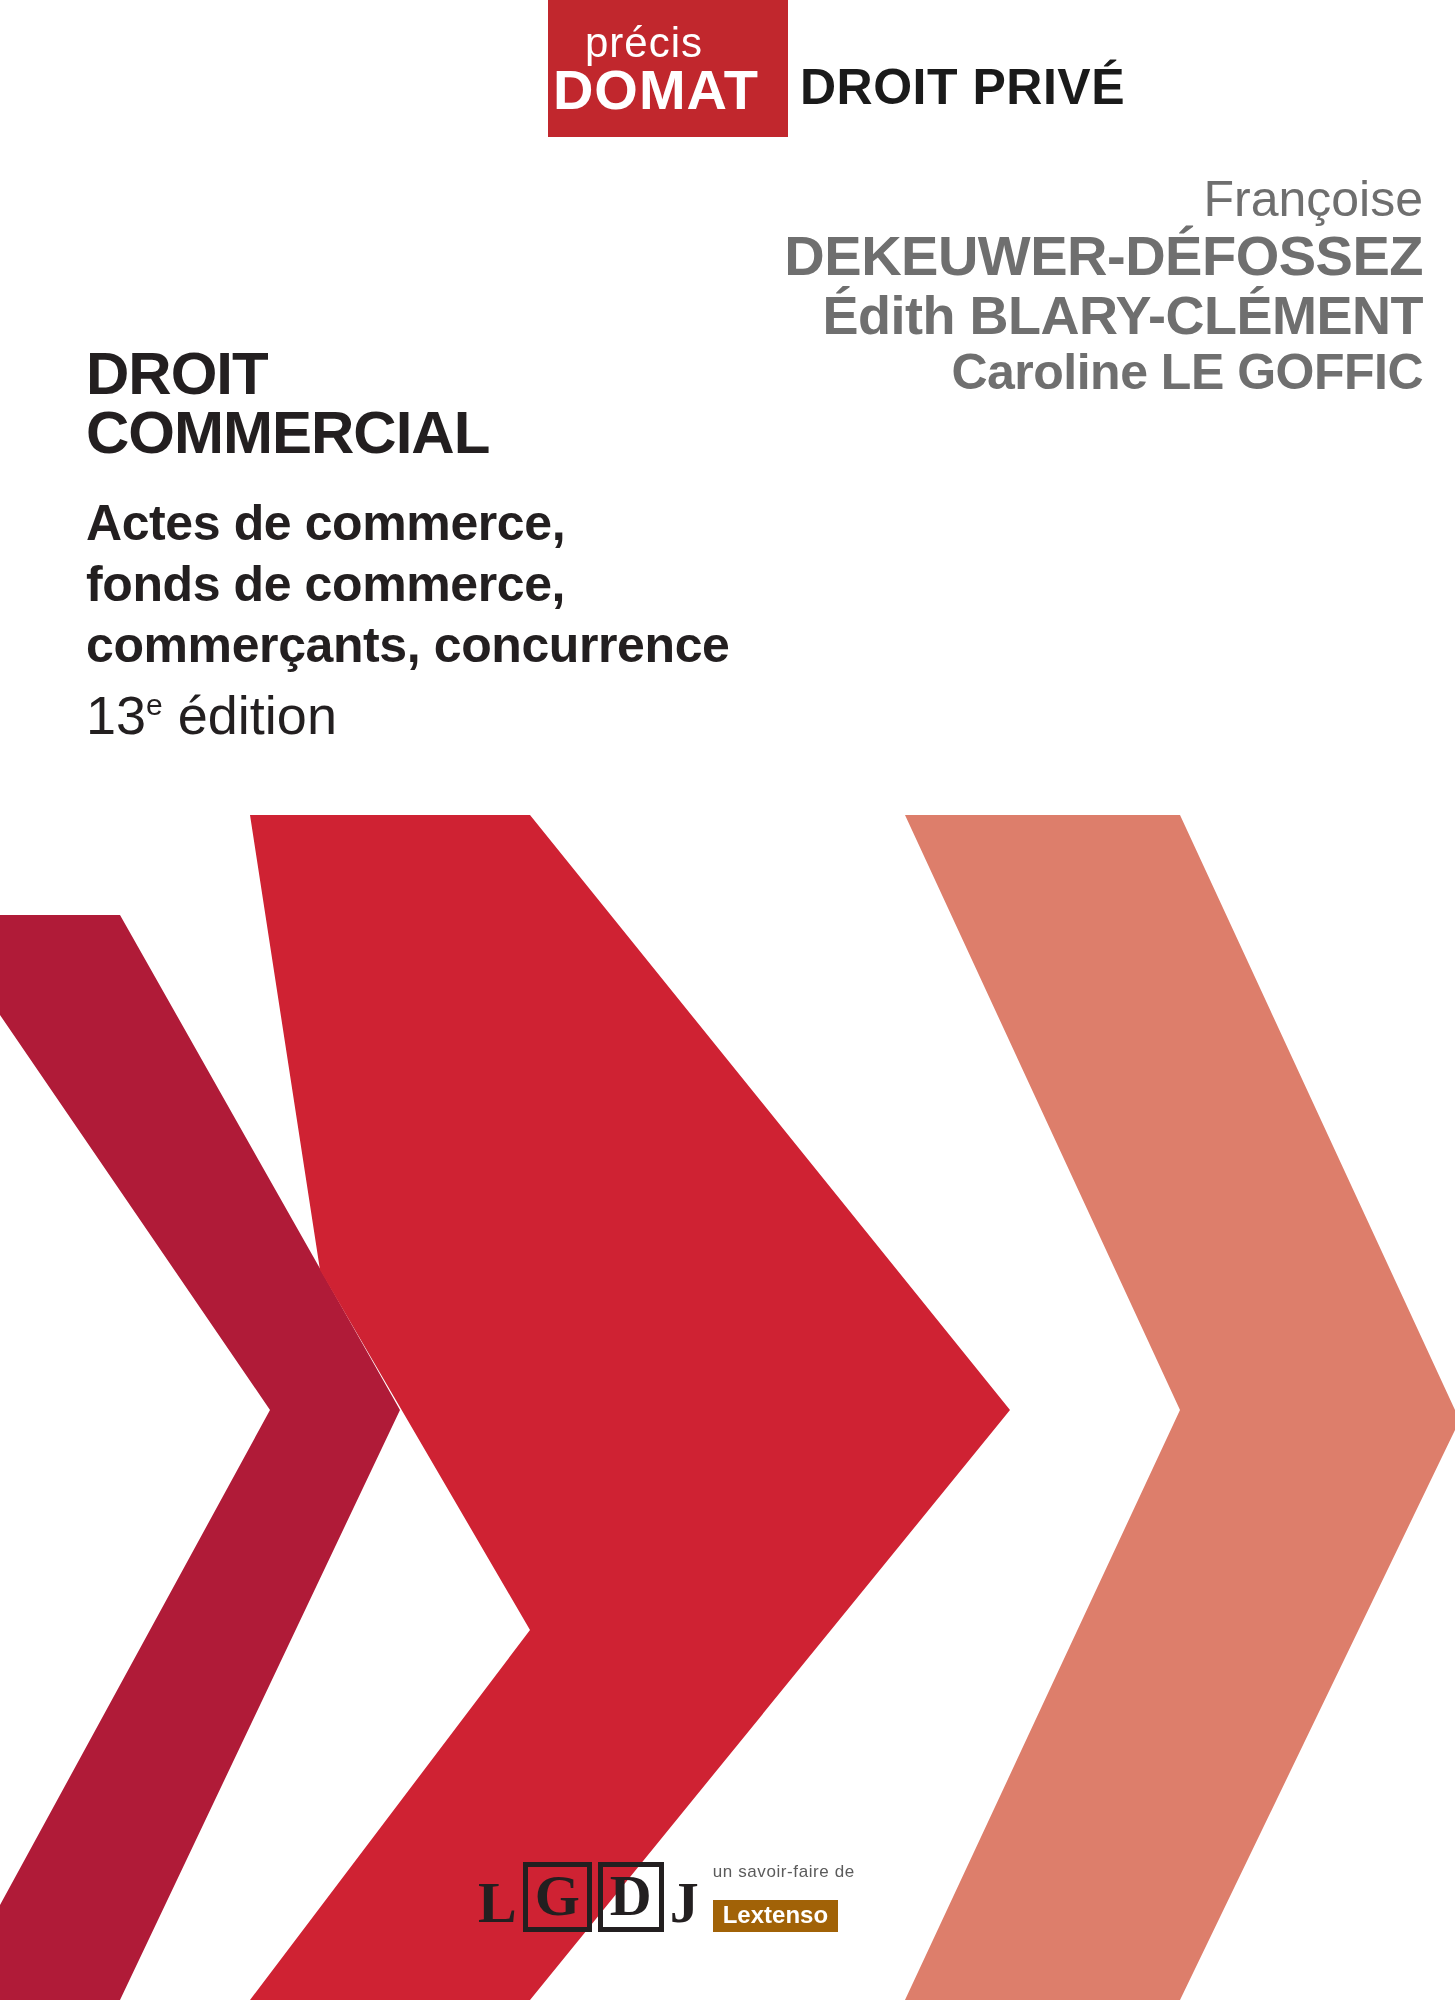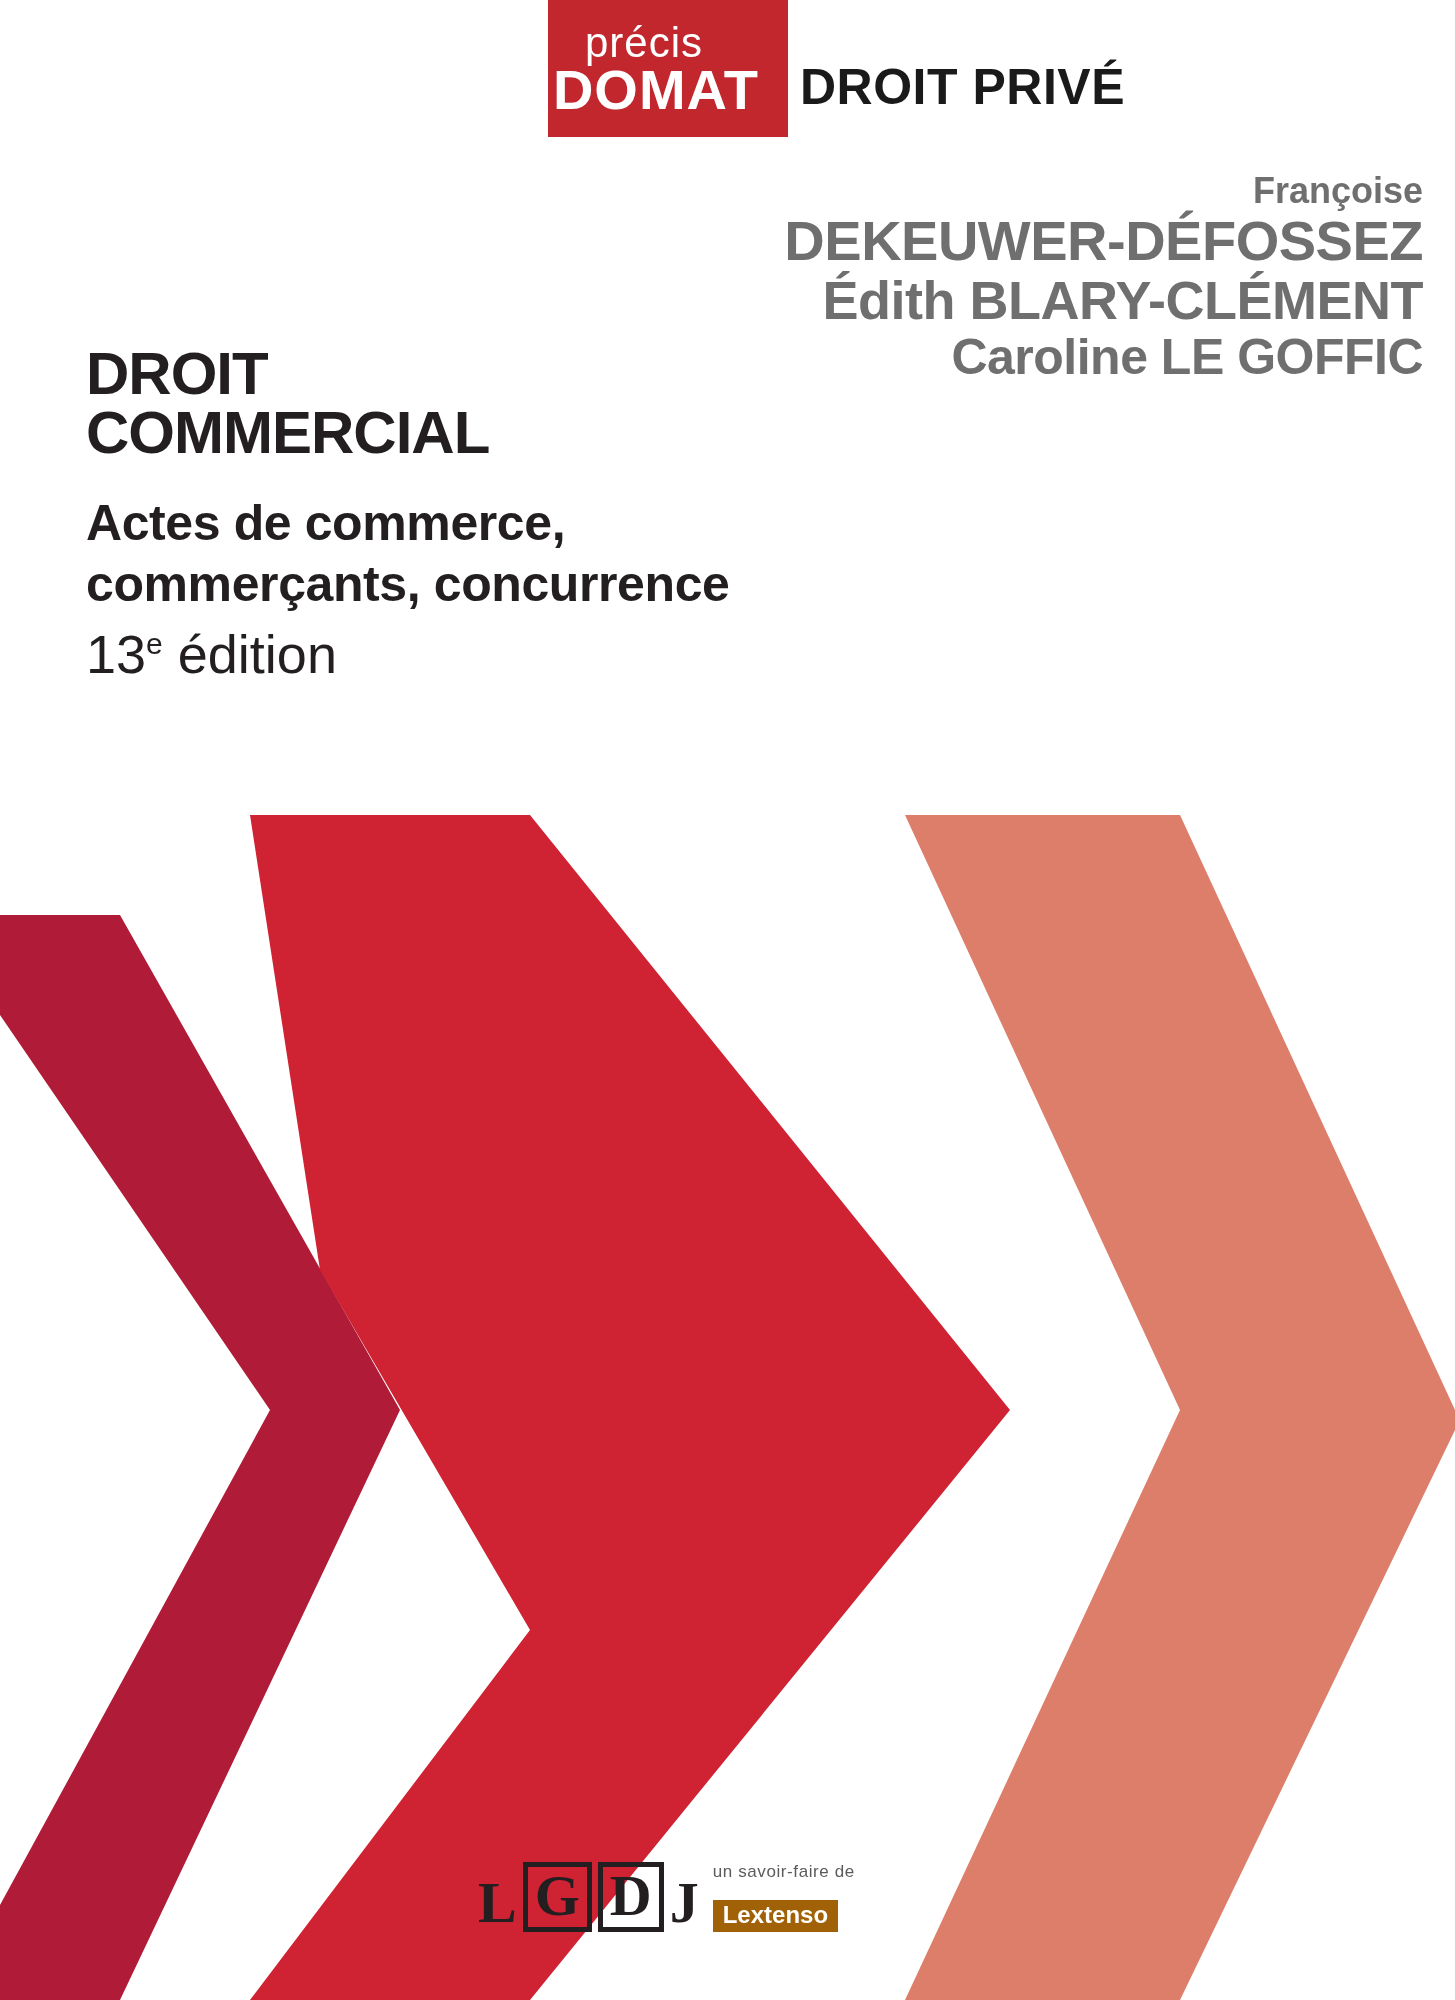--- a/index.html
+++ b/index.html
@@ -70,22 +70,22 @@
     top: 172px;
     width: 1000px;
     text-align: right;
     color: #6f6f6f;
   }
   .author-line {
     line-height: 1.08;
     white-space: nowrap;
   }
   .author-first {
-    font-size: 36px;
-    font-weight: bold;
+    font-size: 50px;
+    font-weight: normal;
   }
   .author-big {
     font-size: 56px;
     font-weight: bold;
     letter-spacing: -0.5px;
   }
   .author-mid {
     font-size: 54px;
     font-weight: bold;
     letter-spacing: -0.5px;
@@ -207,20 +207,21 @@
     <div class="author-line author-small">Caroline LE GOFFIC</div>
   </div>
 
   <div class="title-block">
     <h1 class="main-title">
       <span class="t1">DROIT</span>
       <span class="t2">COMMERCIAL</span>
     </h1>
     <div class="subtitle">
       <span>Actes de commerce,</span>
+      <span>fonds de commerce,</span>
       <span>commerçants, concurrence</span>
     </div>
     <div class="edition">
       <span>13</span><sup>e</sup>&nbsp;<span>édition</span>
     </div>
   </div>
 
   <svg class="art" viewBox="0 0 1455 1190" preserveAspectRatio="none">
 
     <polygon points="905,5 1180,5 1455,600 1455,620 1180,1190 905,1190 1180,600" fill="#dd7e6b"></polygon>

